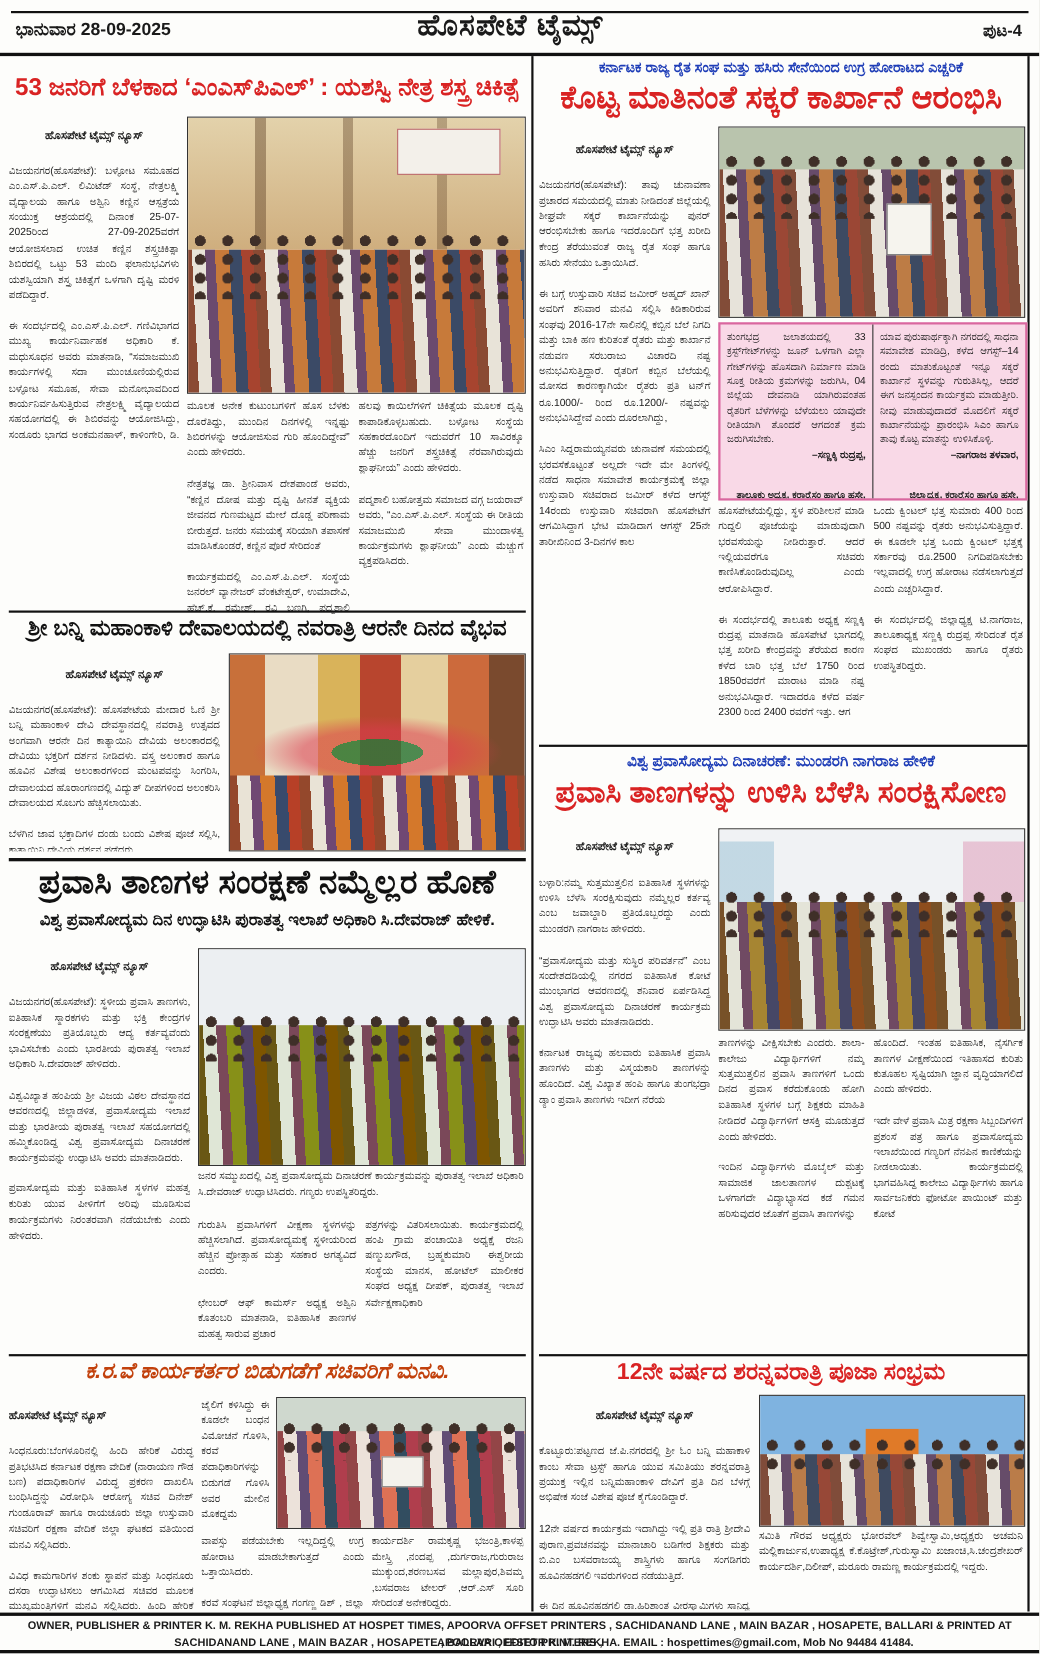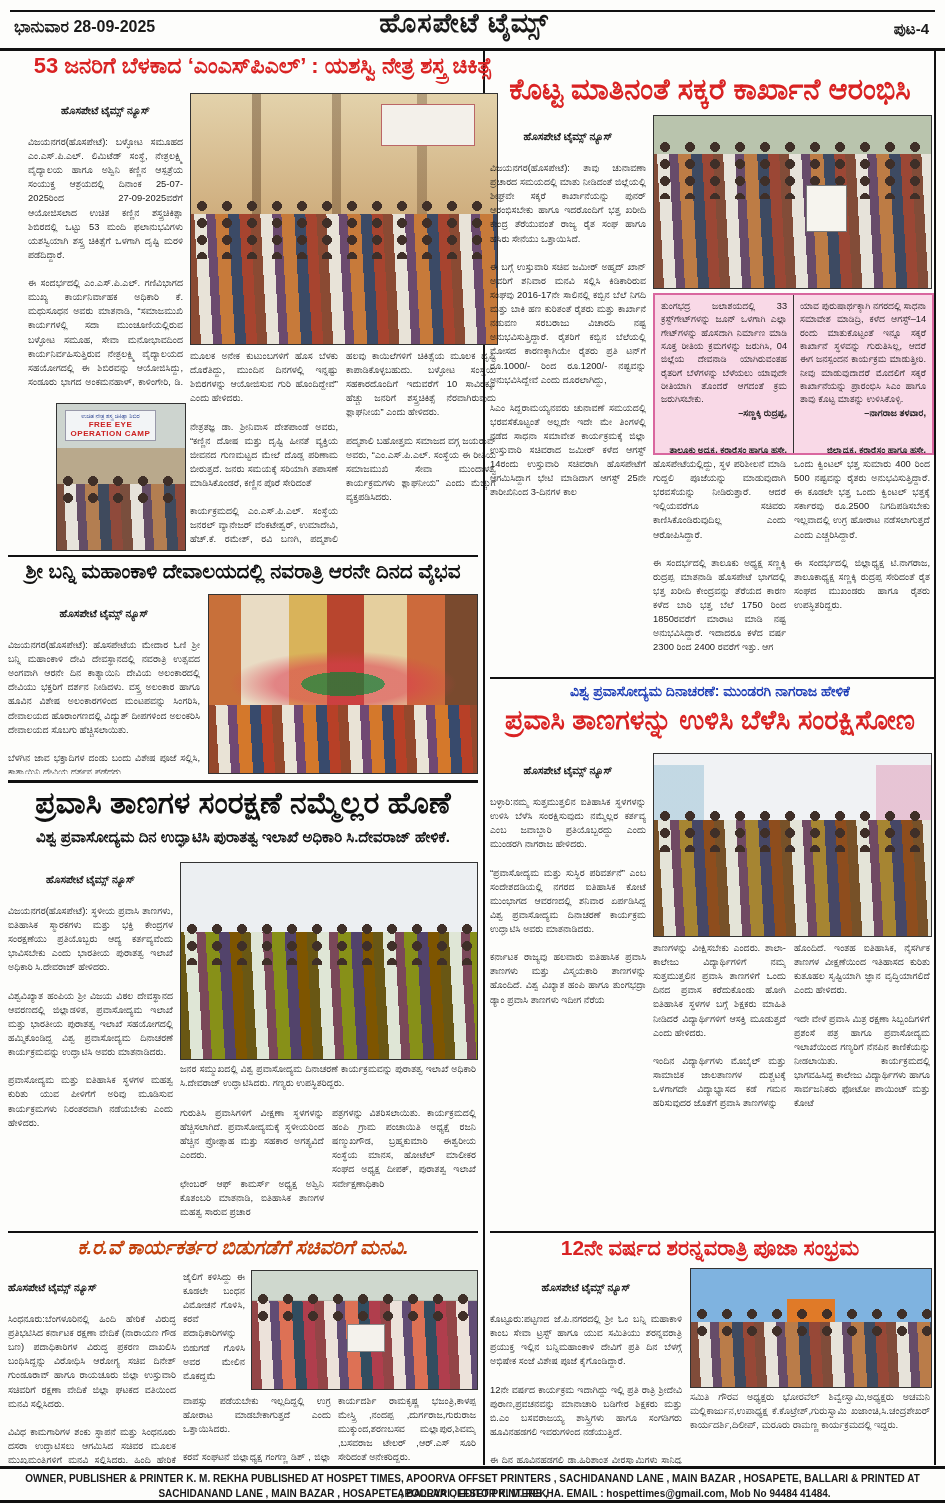--- a/index.html
+++ b/index.html
@@ -44,21 +44,21 @@
 
   <div class="rule" style="left:10px;right:10px;top:10px;height:1.5px;"></div>
   <div class="hdr-date">ಭಾನುವಾರ 28-09-2025</div>
   <div class="hdr-mast">ಹೊಸಪೇಟೆ ಟೈಮ್ಸ್</div>
   <div class="hdr-page">ಪುಟ-4</div>
   <div class="rule" style="left:0;right:0;top:48px;height:2.5px;"></div>
 
   <div class="rule" style="left:483px;top:51px;width:1.5px;height:1414px;"></div>
   <div class="rule" style="left:934px;top:51px;width:1.5px;height:1414px;"></div>
 
-  <div class="art" style="left:8px;top:53px;width:470px;height:500px;margin-left:20px;">
+  <div class="art" style="left:8px;top:66px;width:470px;height:500px;">
     <div class="headline hl-red" style="top:0;font-size:22px;">53 ಜನರಿಗೆ ಬೆಳಕಾದ ‘ಎಂಎಸ್‌ಪಿಎಲ್’ : ಯಶಸ್ವಿ ನೇತ್ರ ಶಸ್ತ್ರ ಚಿಕಿತ್ಸೆ</div>
     <div class="body" style="left:0;top:36px;width:155px;height:300px;">
       <div class="byline">ಹೊಸಪೇಟೆ ಟೈಮ್ಸ್ ನ್ಯೂಸ್</div>
       <span>ವಿಜಯನಗರ(ಹೊಸಪೇಟೆ): ಬಳ್ಳೋಟ ಸಮೂಹದ ಎಂ.ಎಸ್.ಪಿ.ಎಲ್. ಲಿಮಿಟೆಡ್ ಸಂಸ್ಥೆ, ನೇತ್ರಲಕ್ಷ್ಮಿ ವೈದ್ಯಾಲಯ ಹಾಗೂ ಅಶ್ವಿನಿ ಕಣ್ಣಿನ ಆಸ್ಪತ್ರೆಯ ಸಂಯುಕ್ತ ಆಶ್ರಯದಲ್ಲಿ ದಿನಾಂಕ 25-07-2025ರಿಂದ 27-09-2025ವರೆಗೆ ಆಯೋಜಿಸಲಾದ ಉಚಿತ ಕಣ್ಣಿನ ಶಸ್ತ್ರಚಿಕಿತ್ಸಾ ಶಿಬಿರದಲ್ಲಿ ಒಟ್ಟು 53 ಮಂದಿ ಫಲಾನುಭವಿಗಳು ಯಶಸ್ವಿಯಾಗಿ ಶಸ್ತ್ರ ಚಿಕಿತ್ಸೆಗೆ ಒಳಗಾಗಿ ದೃಷ್ಟಿ ಮರಳಿ ಪಡೆದಿದ್ದಾರೆ.
 
 ಈ ಸಂದರ್ಭದಲ್ಲಿ ಎಂ.ಎಸ್.ಪಿ.ಎಲ್. ಗಣಿವಿಭಾಗದ ಮುಖ್ಯ ಕಾರ್ಯನಿರ್ವಾಹಕ ಅಧಿಕಾರಿ ಕೆ. ಮಧುಸೂಧನ ಅವರು ಮಾತನಾಡಿ, “ಸಮಾಜಮುಖಿ ಕಾರ್ಯಗಳಲ್ಲಿ ಸದಾ ಮುಂಚೂಣಿಯಲ್ಲಿರುವ ಬಳ್ಳೋಟ ಸಮೂಹ, ಸೇವಾ ಮನೋಭಾವದಿಂದ ಕಾರ್ಯನಿರ್ವಹಿಸುತ್ತಿರುವ ನೇತ್ರಲಕ್ಷ್ಮಿ ವೈದ್ಯಾಲಯದ ಸಹಯೋಗದಲ್ಲಿ ಈ ಶಿಬಿರವನ್ನು ಆಯೋಜಿಸಿದ್ದು, ಸಂಡೂರು ಭಾಗದ ಅಂಕಮನಹಾಳ್, ಕಾಳಿಂಗೇರಿ, ಡಿ. ಮಲ್ಲಾಪುರ, ಹೊಸಪೇಟೆ ಹಾಗೂ ಸುತ್ತಮುತ್ತಲಿನ ಗ್ರಾಮಗಳಿಂದ ಬಂದ 53 ಜನರಿಗೆ ಶಸ್ತ್ರಚಿಕಿತ್ಸೆ ಮಾಡಲಾಗಿದೆ. ಇದರ</span>
     </div>
     <div class="photo" style="left:162px;top:40px;width:306px;height:250px;">
       <div class="band" style="top:0;height:48%;background:linear-gradient(180deg,#e3d2ab,#cfae7e);"></div>
       <div class="band" style="top:0;height:48%;background:linear-gradient(90deg,transparent 0 20%,rgba(95,65,38,.45) 20% 23%,transparent 23% 46%,rgba(95,65,38,.4) 46% 49%,transparent 49% 74%,rgba(95,65,38,.35) 74% 77%,transparent 77%);"></div>
@@ -67,29 +67,20 @@
       <div class="band" style="top:4%;left:62%;width:30%;height:16%;background:#f3f0ea;border:1px solid #b66;"></div>
     </div>
     <div class="body" style="left:162px;top:296px;width:148px;height:200px;">ಮೂಲಕ ಅನೇಕ ಕುಟುಂಬಗಳಿಗೆ ಹೊಸ ಬೆಳಕು ದೊರೆತಿದ್ದು, ಮುಂದಿನ ದಿನಗಳಲ್ಲಿ ಇನ್ನಷ್ಟು ಶಿಬಿರಗಳನ್ನು ಆಯೋಜಿಸುವ ಗುರಿ ಹೊಂದಿದ್ದೇವೆ” ಎಂದು ಹೇಳಿದರು.
 
 ನೇತ್ರತಜ್ಞ ಡಾ. ಶ್ರೀನಿವಾಸ ದೇಶಪಾಂಡೆ ಅವರು, “ಕಣ್ಣಿನ ದೋಷ ಮತ್ತು ದೃಷ್ಟಿ ಹೀನತೆ ವ್ಯಕ್ತಿಯ ಜೀವನದ ಗುಣಮಟ್ಟದ ಮೇಲೆ ದೊಡ್ಡ ಪರಿಣಾಮ ಬೀರುತ್ತದೆ. ಜನರು ಸಮಯಕ್ಕೆ ಸರಿಯಾಗಿ ತಪಾಸಣೆ ಮಾಡಿಸಿಕೊಂಡರೆ, ಕಣ್ಣಿನ ಪೊರೆ ಸೇರಿದಂತೆ
 
 ಕಾರ್ಯಕ್ರಮದಲ್ಲಿ ಎಂ.ಎಸ್.ಪಿ.ಎಲ್. ಸಂಸ್ಥೆಯ ಜನರಲ್ ವ್ಯಾನೇಜರ್ ವೆಂಕಟೇಶ್ವರ್, ಉಮಾದೇವಿ, ಹೆಚ್.ಕೆ. ರಮೇಶ್, ರವಿ ಬಣಗಿ, ಪದ್ಮಶಾಲಿ ಸಮಾಜದ ಪ್ರಮುಖರು, ರಾಮು, ಡಾ.ರಾಜ ಹಾಗೂ ಪ್ರಮುಖರು, ಆಸ್ಪತ್ರೆಯ ವಗ್ಗ ಹಾಗೂ ಸಿಬ್ಬಂದಿ ವರ್ಗ ಮತ್ತು ಸ್ಥಳೀಯ ಸಮೂಹ ಸೇವಾ ವಿಭಾಗದ ಅಧಿಕಾರಿಗಳು ಉಪಸ್ಥಿತರಿದ್ದರು.</div>
     <div class="body" style="left:318px;top:296px;width:150px;height:200px;">ಹಲವು ಕಾಯಿಲೆಗಳಿಗೆ ಚಿಕಿತ್ಸೆಯ ಮೂಲಕ ದೃಷ್ಟಿ ಕಾಪಾಡಿಕೊಳ್ಳಬಹುದು. ಬಳ್ಳೋಟ ಸಂಸ್ಥೆಯ ಸಹಕಾರದೊಂದಿಗೆ ಇದುವರೆಗೆ 10 ಸಾವಿರಕ್ಕೂ ಹೆಚ್ಚು ಜನರಿಗೆ ಶಸ್ತ್ರಚಿಕಿತ್ಸೆ ನೆರವಾಗಿರುವುದು ಶ್ಲಾಘನೀಯ” ಎಂದು ಹೇಳಿದರು.
 
 ಪದ್ಮಶಾಲಿ ಬಹೋತ್ತಮ ಸಮಾಜದ ವಗ್ಗ ಜಯರಾವ್ ಅವರು, “ಎಂ.ಎಸ್.ಪಿ.ಎಲ್. ಸಂಸ್ಥೆಯ ಈ ರೀತಿಯ ಸಮಾಜಮುಖಿ ಸೇವಾ ಮುಂದಾಳತ್ವ ಕಾರ್ಯಕ್ರಮಗಳು ಶ್ಲಾಘನೀಯ” ಎಂದು ಮೆಚ್ಚುಗೆ ವ್ಯಕ್ತಪಡಿಸಿದರು.</div>
-    <div class="photo" style="left:28px;top:350px;width:128px;height:146px;">
-      <div class="band" style="top:0;height:100%;background:linear-gradient(180deg,#cdd4cf 0 30%,#b9a98c 30% 60%,#8e7f68 60% 100%);"></div>
-      <div class="band crowd" style="top:55%;height:45%;filter:saturate(.7);"></div>
-      <div class="banner-free">
-        <div class="b1">ಉಚಿತ ನೇತ್ರ ಶಸ್ತ್ರ ಚಿಕಿತ್ಸಾ ಶಿಬಿರ</div>
-        <div class="b2">FREE EYE OPERATION CAMP</div>
-      </div>
-      <div class="band heads" style="top:48%;height:20%;"></div>
-    </div>
   </div>
 
   <div class="rule" style="left:8px;width:470px;top:555px;height:2px;"></div>
 
   <div class="art" style="left:8px;top:560px;width:470px;height:216px;">
     <div class="headline" style="top:0;font-size:20px;color:#111;">ಶ್ರೀ ಬನ್ನಿ ಮಹಾಂಕಾಳಿ ದೇವಾಲಯದಲ್ಲಿ ನವರಾತ್ರಿ ಆರನೇ ದಿನದ ವೈಭವ</div>
     <div class="body" style="left:0;top:32px;width:192px;height:182px;">
       <div class="byline">ಹೊಸಪೇಟೆ ಟೈಮ್ಸ್ ನ್ಯೂಸ್</div>
       <span>ವಿಜಯನಗರ(ಹೊಸಪೇಟೆ): ಹೊಸಪೇಟೆಯ ಮೇದಾರ ಓಣಿ ಶ್ರೀ ಬನ್ನಿ ಮಹಾಂಕಾಳಿ ದೇವಿ ದೇವಸ್ಥಾನದಲ್ಲಿ ನವರಾತ್ರಿ ಉತ್ಸವದ ಅಂಗವಾಗಿ ಆರನೇ ದಿನ ಕಾತ್ಯಾಯಿನಿ ದೇವಿಯ ಅಲಂಕಾರದಲ್ಲಿ ದೇವಿಯು ಭಕ್ತರಿಗೆ ದರ್ಶನ ನೀಡಿದಳು. ವಸ್ತ್ರ ಅಲಂಕಾರ ಹಾಗೂ ಹೂವಿನ ವಿಶೇಷ ಅಲಂಕಾರಗಳಿಂದ ಮಂಟಪವನ್ನು ಸಿಂಗರಿಸಿ, ದೇವಾಲಯದ ಹೊರಾಂಗಣದಲ್ಲಿ ವಿದ್ಯುತ್ ದೀಪಗಳಿಂದ ಅಲಂಕರಿಸಿ ದೇವಾಲಯದ ಸೊಬಗು ಹೆಚ್ಚಿಸಲಾಯಿತು.
 
@@ -144,20 +135,21 @@
       <div class="band heads" style="top:18%;height:30%;"></div>
       <div class="band" style="top:45%;left:42%;width:16%;height:22%;background:#f4f2ec;border:1px solid #888;"></div>
     </div>
     <div class="body" style="left:175px;top:158px;width:148px;height:70px;">ವಾಪಸ್ಸು ಪಡೆಯಬೇಕು ಇಲ್ಲದಿದ್ದಲ್ಲಿ ಉಗ್ರ ಹೋರಾಟ ಮಾಡಬೇಕಾಗುತ್ತದೆ ಎಂದು ಒತ್ತಾಯಿಸಿದರು.
 
 ಕರವೆ ಸಂಘಟನೆ ಜಿಲ್ಲಾಧ್ಯಕ್ಷ ಗಂಗಣ್ಣ ಡಿಶ್ , ಜಿಲ್ಲಾ ಪ್ರಧಾನ</div>
     <div class="body" style="left:330px;top:158px;width:138px;height:70px;">ಕಾರ್ಯದರ್ಶಿ ರಾಮಕೃಷ್ಣ ಭಜಂತ್ರಿ,ಕಾಳಪ್ಪ ಮೇಸ್ತ್ರಿ ,ನಂದಪ್ಪ ,ದುರ್ಗರಾಜ,ಗುರುರಾಜ ಮುಕ್ಕುಂದ,ಶರಣಬಸವ ಮಲ್ಲಾಪುರ,ಶಿವಮ್ಮ ,ಬಸವರಾಜ ಟೇಲರ್ ,ಆರ್.ಎಸ್ ಸೂರಿ ಸೇರಿದಂತೆ ಅನೇಕರಿದ್ದರು.</div>
   </div>
 
   <div class="art" style="left:490px;top:53px;width:440px;height:620px;">
+    <div class="kicker" style="top:0;font-size:13px;">ಕರ್ನಾಟಕ ರಾಜ್ಯ ರೈತ ಸಂಘ ಮತ್ತು ಹಸಿರು ಸೇನೆಯಿಂದ ಉಗ್ರ ಹೋರಾಟದ ಎಚ್ಚರಿಕೆ</div>
     <div class="headline hl-red" style="top:20px;font-size:29px;">ಕೊಟ್ಟ ಮಾತಿನಂತೆ ಸಕ್ಕರೆ ಕಾರ್ಖಾನೆ ಆರಂಭಿಸಿ</div>
     <div class="body" style="left:0;top:62px;width:156px;height:548px;">
       <div class="byline">ಹೊಸಪೇಟೆ ಟೈಮ್ಸ್ ನ್ಯೂಸ್</div>
       <span>ವಿಜಯನಗರ(ಹೊಸಪೇಟೆ): ತಾವು ಚುನಾವಣಾ ಪ್ರಚಾರದ ಸಮಯದಲ್ಲಿ ಮಾತು ನೀಡಿದಂತೆ ಜಿಲ್ಲೆಯಲ್ಲಿ ಶೀಘ್ರವೇ ಸಕ್ಕರೆ ಕಾರ್ಖಾನೆಯನ್ನು ಪುನರ್ ಆರಂಭಿಸಬೇಕು ಹಾಗೂ ಇದರೊಂದಿಗೆ ಭತ್ತ ಖರೀದಿ ಕೇಂದ್ರ ತೆರೆಯುವಂತೆ ರಾಜ್ಯ ರೈತ ಸಂಘ ಹಾಗೂ ಹಸಿರು ಸೇನೆಯು ಒತ್ತಾಯಿಸಿದೆ.
 
 ಈ ಬಗ್ಗೆ ಉಸ್ತುವಾರಿ ಸಚಿವ ಜಮೀರ್ ಅಹ್ಮದ್ ಖಾನ್ ಅವರಿಗೆ ಶನಿವಾರ ಮನವಿ ಸಲ್ಲಿಸಿ ಕಿಡಿಕಾರಿರುವ ಸಂಘವು 2016-17ನೇ ಸಾಲಿನಲ್ಲಿ ಕಬ್ಬಿನ ಬೆಲೆ ನಿಗದಿ ಮತ್ತು ಬಾಕಿ ಹಣ ಕುರಿತಂತೆ ರೈತರು ಮತ್ತು ಕಾರ್ಖಾನೆ ನಡುವಣ ಸರಬರಾಜು ವಿಚಾರದಿ ನಷ್ಟ ಅನುಭವಿಸುತ್ತಿದ್ದಾರೆ. ರೈತರಿಗೆ ಕಬ್ಬಿನ ಬೆಲೆಯಲ್ಲಿ ಮೋಸದ ಕಾರಣಕ್ಕಾಗಿಯೇ ರೈತರು ಪ್ರತಿ ಟನ್‌ಗೆ ರೂ.1000/- ರಿಂದ ರೂ.1200/- ನಷ್ಟವನ್ನು ಅನುಭವಿಸಿದ್ದೇವೆ ಎಂದು ದೂರಲಾಗಿದ್ದು,
 
 ಸಿಎಂ ಸಿದ್ದರಾಮಯ್ಯನವರು ಚುನಾವಣೆ ಸಮಯದಲ್ಲಿ ಭರವಸೆಕೊಟ್ಟಂತೆ ಅಲ್ಲದೇ ಇದೇ ಮೇ ತಿಂಗಳಲ್ಲಿ ನಡೆದ ಸಾಧನಾ ಸಮಾವೇಶ ಕಾರ್ಯಕ್ರಮಕ್ಕೆ ಜಿಲ್ಲಾ ಉಸ್ತುವಾರಿ ಸಚಿವರಾದ ಜಮೀರ್ ಕಳೆದ ಆಗಸ್ಟ್ 14ರಂದು ಉಸ್ತುವಾರಿ ಸಚಿವರಾಗಿ ಹೊಸಪೇಟೆಗೆ ಆಗಮಿಸಿದ್ದಾಗ ಭೇಟಿ ಮಾಡಿದಾಗ ಆಗಸ್ಟ್ 25ನೇ ತಾರೀಖಿನಿಂದ 3-ದಿನಗಳ ಕಾಲ</span>
     </div>
     <div class="photo" style="left:163px;top:62px;width:277px;height:172px;">

